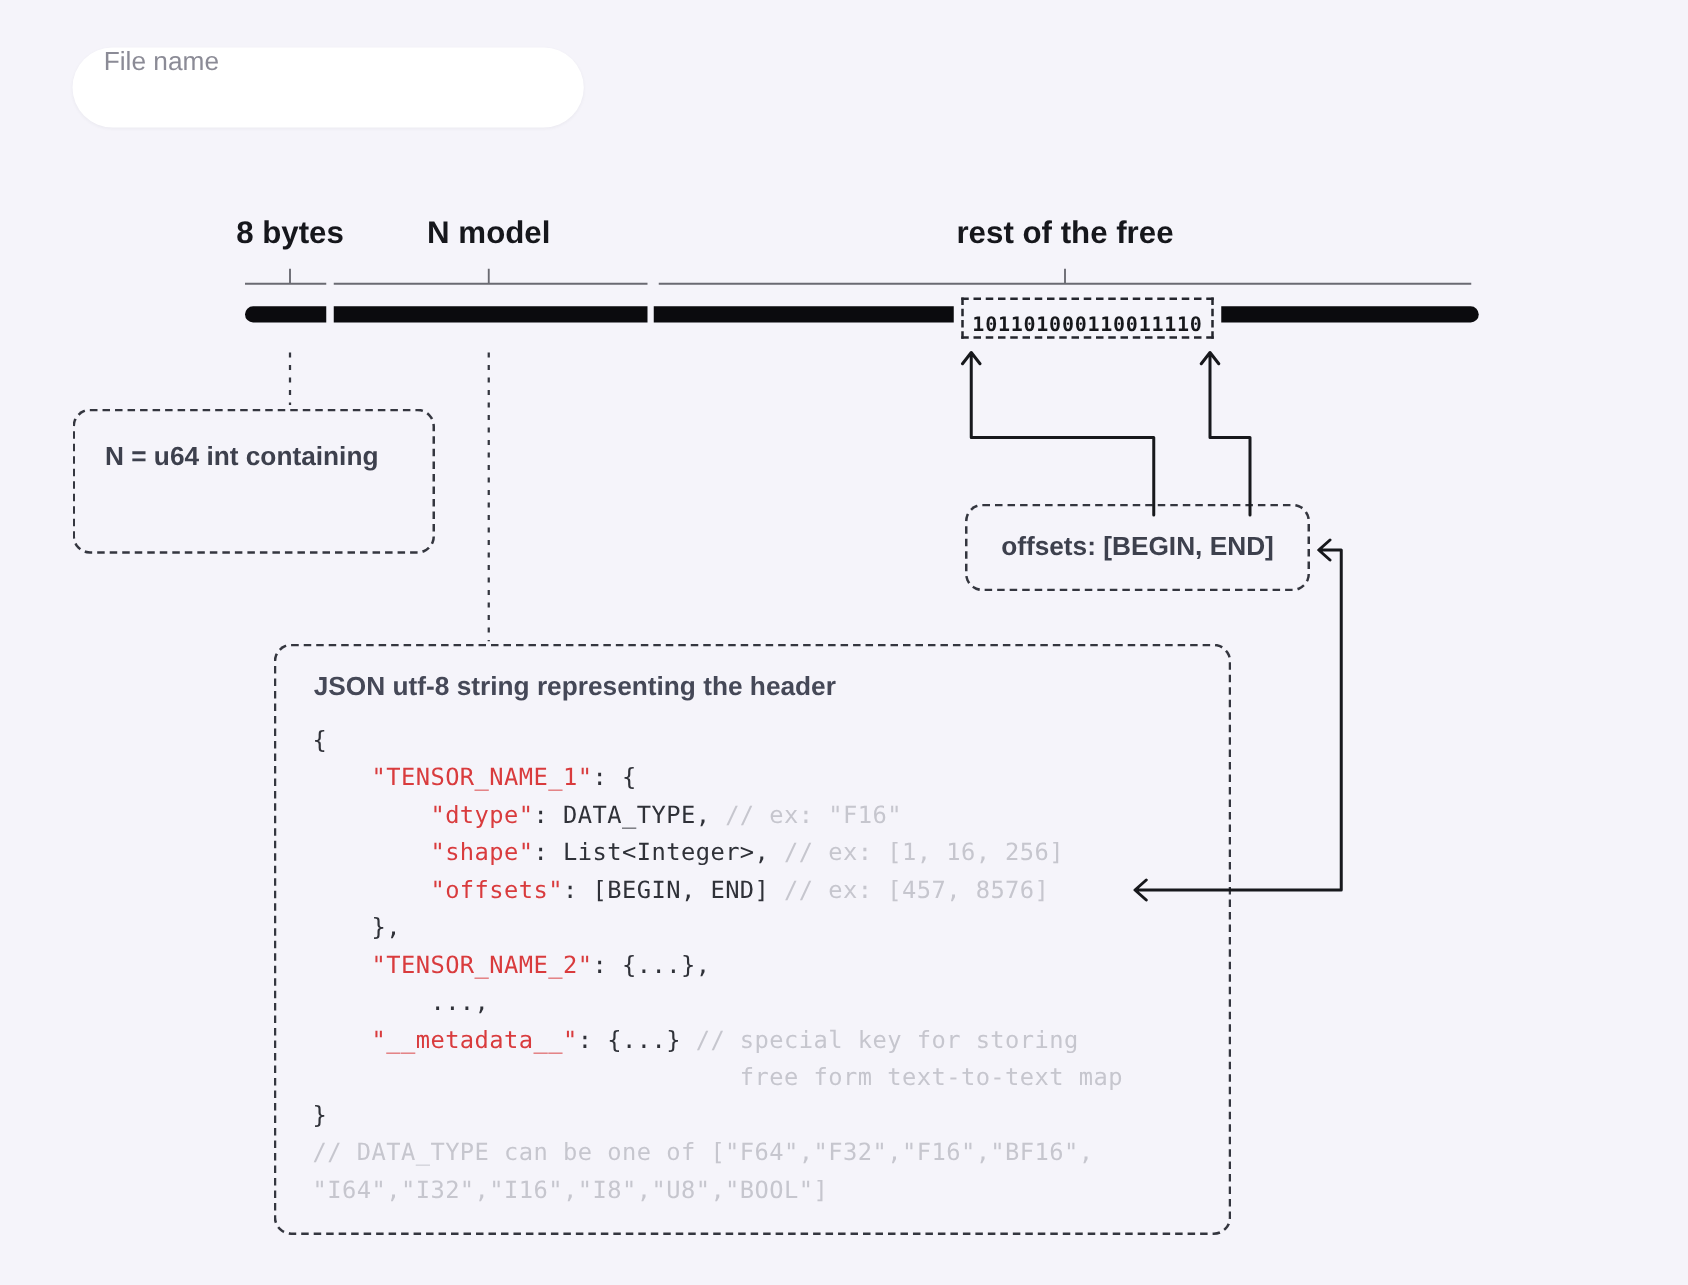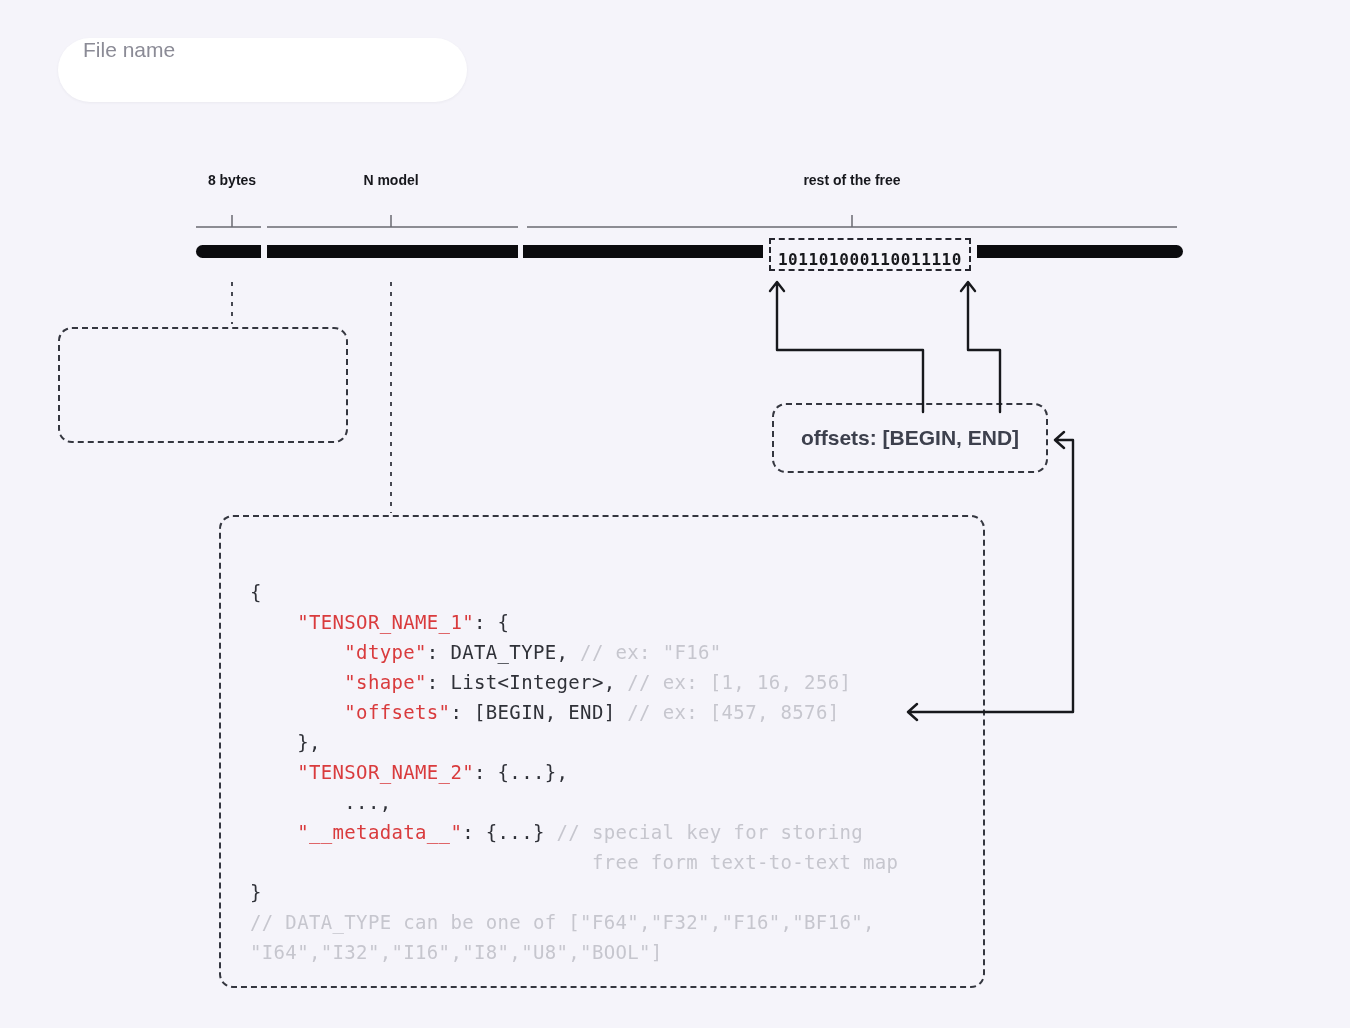--- a/index.html
+++ b/index.html
@@ -15,21 +15,21 @@
     background:#ffffff; border-radius:32px;
     display:flex; align-items:flex-start;
     box-shadow:0 1px 3px rgba(30,30,60,0.05);
   }
   .file-pill .pill-label { margin-left:25px; color:#8b8b96; font-size:21px; }
   .file-pill .pill-value { margin-left:20px; color:#141519; font-size:24px; font-weight:bold; letter-spacing:0.2px; }
 
   
   .seg-label {
     position:absolute; top:172px; transform:translateX(-50%);
-    font-size:14px; font-weight:bold; color:#16171c; white-space:nowrap;
+    font-size:25px; font-weight:bold; color:#16171c; white-space:nowrap;
   }
 
   
   .bar { position:absolute; top:245px; height:13px; background:#0b0b0e; }
   .bar.round-left  { border-top-left-radius:7px; border-bottom-left-radius:7px; }
   .bar.round-right { border-top-right-radius:7px; border-bottom-right-radius:7px; }
 
   
   .binary-box {
     position:absolute; left:769px; top:238px; width:202px; height:33px;
@@ -86,27 +86,29 @@
   <div class="bar round-left" style="left:196px; width:65px;"></div>
   <div class="bar" style="left:267px; width:251px;"></div>
   <div class="bar" style="left:523px; width:240px;"></div>
   <div class="bar round-right" style="left:977px; width:206px;"></div>
 
   <div class="binary-box">
     <span>101101000110011110</span>
   </div>
 
   <div class="callout callout-n">
+    <div class="line">N = u64 int containing</div>
   </div>
 
   <div class="callout callout-offsets">
     <span>offsets: [BEGIN, END]</span>
   </div>
 
   <div class="callout json-box">
+    <div class="json-title">JSON utf-8 string representing the header</div>
     <div class="json-code"><div class="code-line"><span class="tok-d">{</span></div><div class="code-line"><span class="tok-d">    </span><span class="tok-r">"TENSOR_NAME_1"</span><span class="tok-d">: {</span></div><div class="code-line"><span class="tok-d">        </span><span class="tok-r">"dtype"</span><span class="tok-d">: DATA_TYPE, </span><span class="tok-c">// ex: "F16"</span></div><div class="code-line"><span class="tok-d">        </span><span class="tok-r">"shape"</span><span class="tok-d">: List&lt;Integer&gt;, </span><span class="tok-c">// ex: [1, 16, 256]</span></div><div class="code-line"><span class="tok-d">        </span><span class="tok-r">"offsets"</span><span class="tok-d">: [BEGIN, END] </span><span class="tok-c">// ex: [457, 8576]</span></div><div class="code-line"><span class="tok-d">    },</span></div><div class="code-line"><span class="tok-d">    </span><span class="tok-r">"TENSOR_NAME_2"</span><span class="tok-d">: {...},</span></div><div class="code-line"><span class="tok-d">        ...,</span></div><div class="code-line"><span class="tok-d">    </span><span class="tok-r">"__metadata__"</span><span class="tok-d">: {...} </span><span class="tok-c">// special key for storing</span></div><div class="code-line"><span class="tok-c">                             free form text-to-text map</span></div><div class="code-line"><span class="tok-d">}</span></div><div class="code-line"><span class="tok-c">// DATA_TYPE can be one of ["F64","F32","F16","BF16",</span></div><div class="code-line"><span class="tok-c">"I64","I32","I16","I8","U8","BOOL"]</span></div></div>
   </div>
 
   <svg class="overlay" width="1350" height="1028" viewBox="0 0 1350 1028">
     <g stroke="#6a6a72" stroke-width="1.5" fill="none">
       <path d="M196 227 H261 M232 215 V227"></path>
       <path d="M267 227 H518 M391 215 V227"></path>
       <path d="M527 227 H1177 M852 215 V227"></path>
     </g>
     <g stroke="#34363f" stroke-width="1.8" stroke-dasharray="4 6" fill="none">

